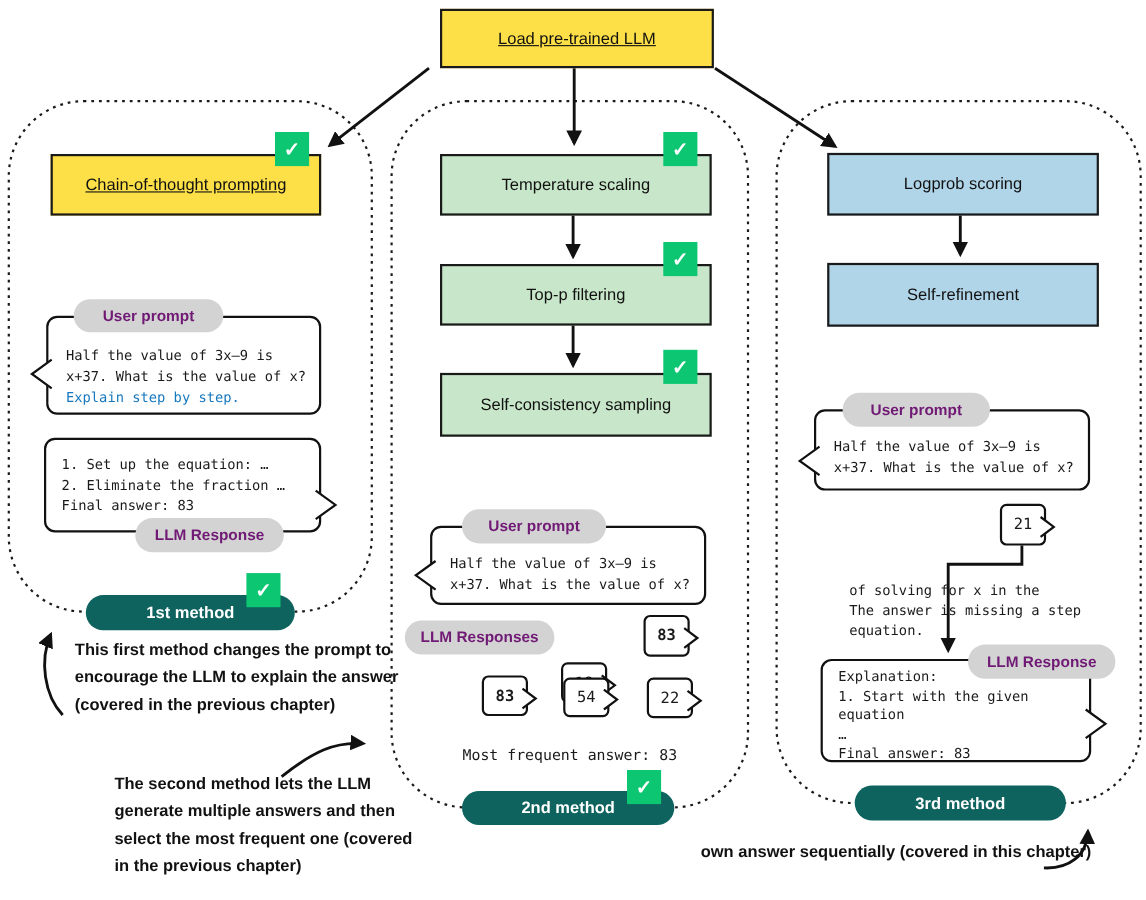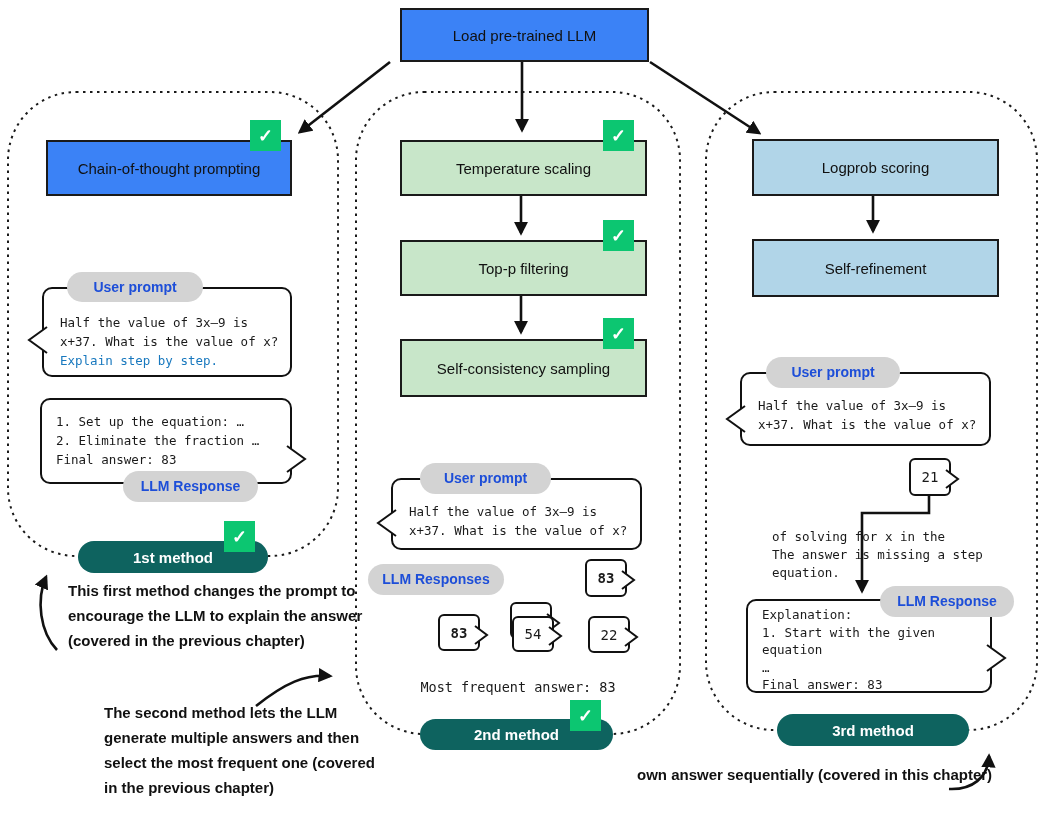--- a/index.html
+++ b/index.html
@@ -3,31 +3,31 @@
 <meta charset="utf-8">
 <style>
   html,body{margin:0;padding:0;background:#fff;}
   .canvas{position:relative;width:1042px;height:818px;background:#fff;
           font-family:"Liberation Sans",sans-serif;overflow:hidden;color:#111;}
   svg.underlay{position:absolute;left:0;top:0;z-index:0;}
   .layer{position:absolute;left:0;top:0;width:100%;height:100%;z-index:2;}
 
   .box{position:absolute;border:2px solid #1a1a1a;display:flex;align-items:center;
        justify-content:center;font-size:15px;text-align:center;}
-  .lavender{background:#3b82f6;}
+  .lavender{background:#fde047;text-decoration:underline;}
   .green{background:#c8e6c9;}
   .blue{background:#b1d5e8;}
 
   .badge{position:absolute;width:31px;height:31px;background:#0cc671;color:#fff;
          display:flex;align-items:center;justify-content:center;font-size:18px;
          font-weight:bold;z-index:4;}
 
   .pill-gray{position:absolute;background:#d3d3d3;border-radius:17px;display:flex;
              flex-direction:column;align-items:center;justify-content:center;
-             font-weight:bold;font-size:14px;color:#1d4ed8;text-align:center;z-index:3;
+             font-weight:bold;font-size:14px;color:#701a75;text-align:center;z-index:3;
              line-height:1.15;}
   .pill-teal{position:absolute;background:#0e635f;border-radius:17px;display:flex;
              align-items:center;justify-content:center;font-weight:bold;font-size:15px;
              color:#fff;z-index:3;}
 
   .bubble{position:absolute;background:#fff;border:2px solid #111;border-radius:10px;
           font-family:"DejaVu Sans Mono",monospace;font-size:12.5px;line-height:19px;
           color:#1a1a1a;box-sizing:border-box;z-index:2;}
   .bubble .tail{position:absolute;}
   .blue-text{color:#1878be;}

